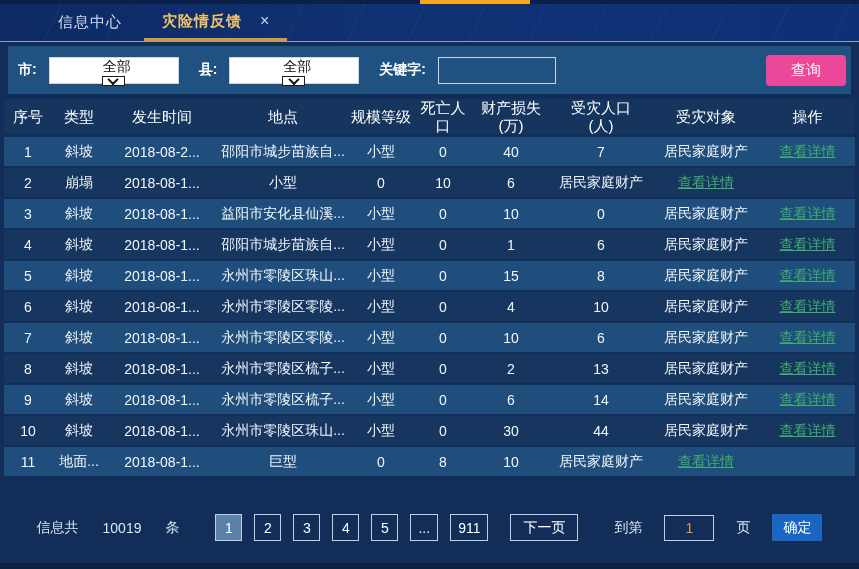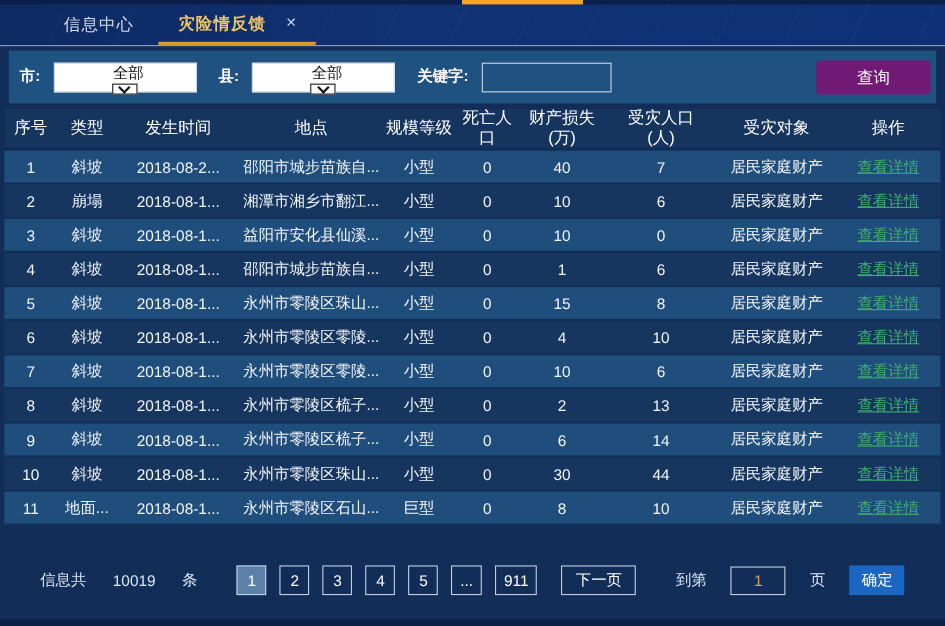--- a/index.html
+++ b/index.html
@@ -61,22 +61,22 @@
   }
   .kw-input {
     width: 118px; height: 27px;
     background: transparent;
     border: 1px solid #CBD6E2;
     color: #FFFFFF; font-size: 14px; padding: 0 6px;
     outline: none;
   }
   .search-btn {
     margin-left: auto; margin-right: 5px;
-    width: 104px; height: 31px;
-    background: #701a75; color: #FFFFFF;
+    width: 80px; height: 31px;
+    background: #ec4899; color: #FFFFFF;
     border: none; border-radius: 4px;
     font-size: 15px; cursor: pointer;
     font-family: Liberation Mono, monospace;
   }
   
   .table { margin: 5px 4px 0; }
   .cols {
     display: grid;
     grid-template-columns: 48px 54px 112px 130px 66px 58px 78px 102px 108px 1fr;
     align-items: center;
@@ -202,21 +202,20 @@
             <span class="tcell">0</span>
             <span class="tcell">40</span>
             <span class="tcell">7</span>
             <span class="tcell">居民家庭财产</span>
             <a class="tlink">查看详情</a>
           </div>
           <div class="trow cols even">
             <span class="tcell">2</span>
             <span class="tcell">崩塌</span>
             <span class="tcell">2018-08-1...</span>
-            <span class="tcell">湘潭市湘乡市翻江...</span>
             <span class="tcell">小型</span>
             <span class="tcell">0</span>
             <span class="tcell">10</span>
             <span class="tcell">6</span>
             <span class="tcell">居民家庭财产</span>
             <a class="tlink">查看详情</a>
           </div>
           <div class="trow cols odd">
             <span class="tcell">3</span>
             <span class="tcell">斜坡</span>
@@ -310,21 +309,20 @@
             <span class="tcell">0</span>
             <span class="tcell">30</span>
             <span class="tcell">44</span>
             <span class="tcell">居民家庭财产</span>
             <a class="tlink">查看详情</a>
           </div>
           <div class="trow cols odd">
             <span class="tcell">11</span>
             <span class="tcell">地面...</span>
             <span class="tcell">2018-08-1...</span>
-            <span class="tcell">永州市零陵区石山...</span>
             <span class="tcell">巨型</span>
             <span class="tcell">0</span>
             <span class="tcell">8</span>
             <span class="tcell">10</span>
             <span class="tcell">居民家庭财产</span>
             <a class="tlink">查看详情</a>
           </div>
         </div>
     </div>
 

